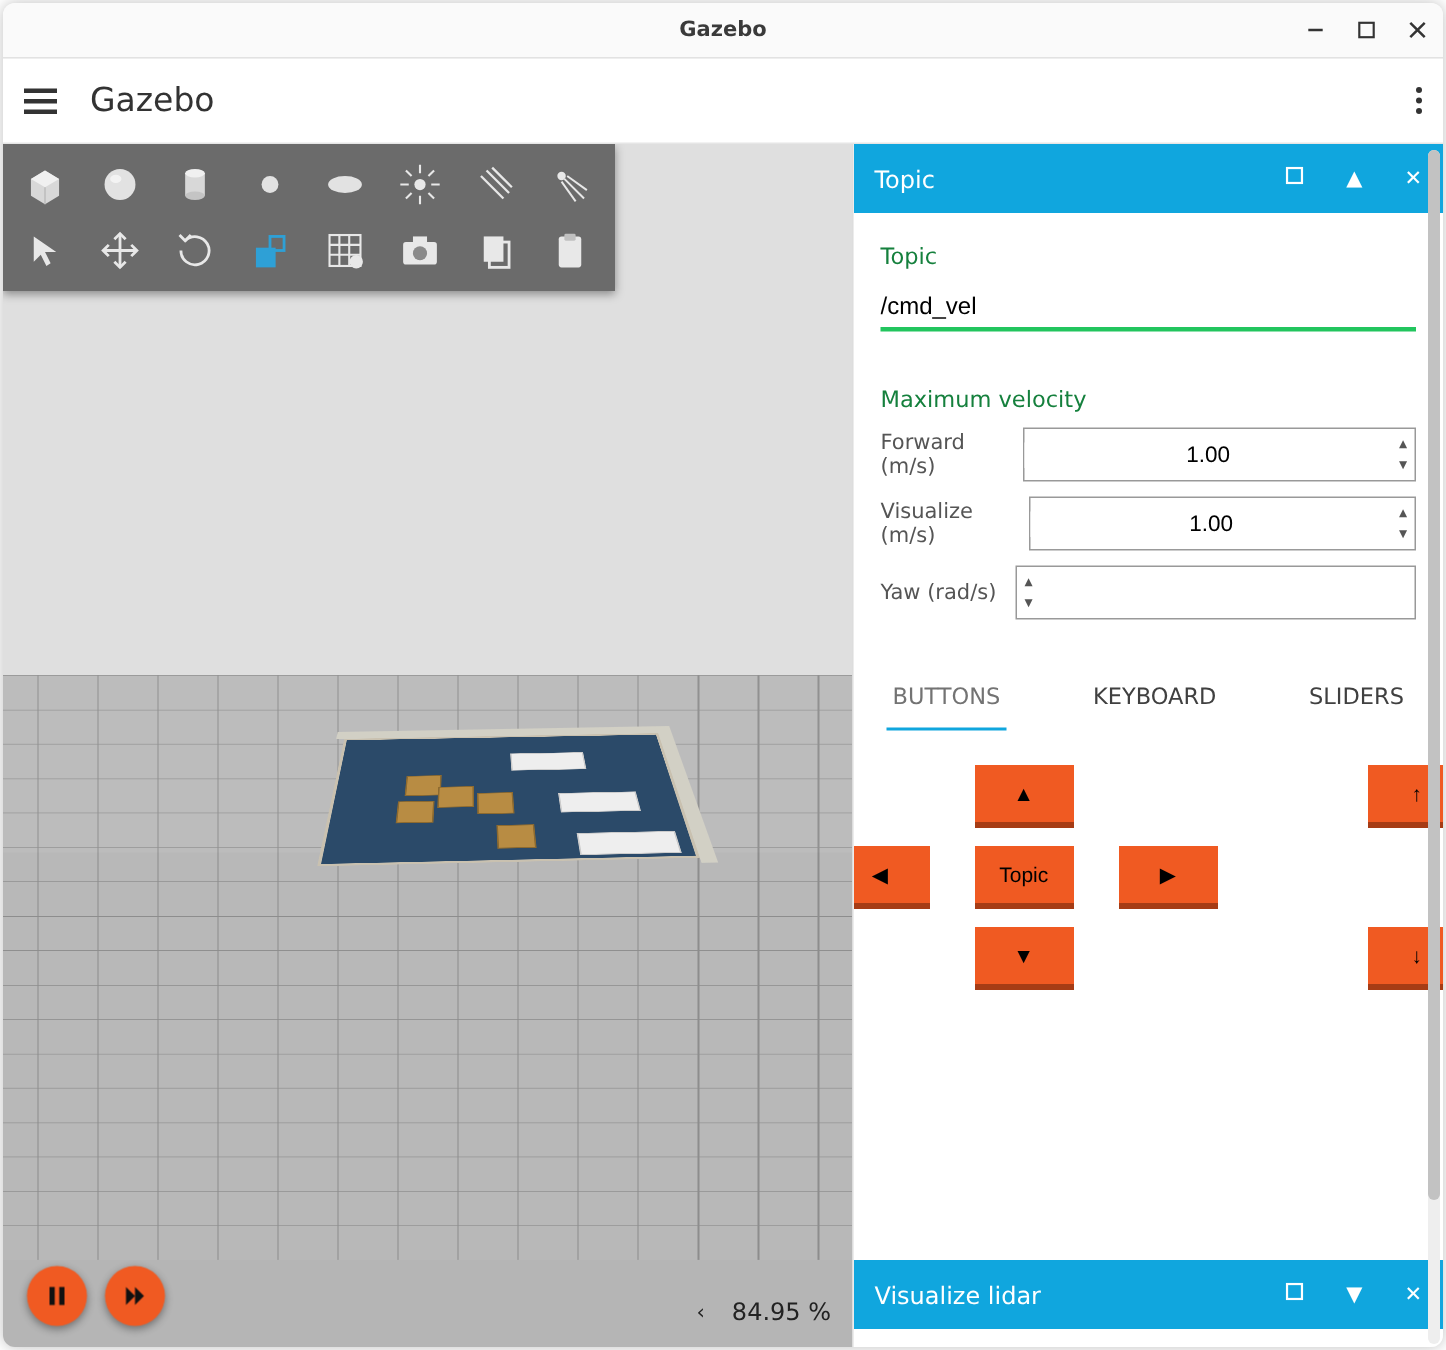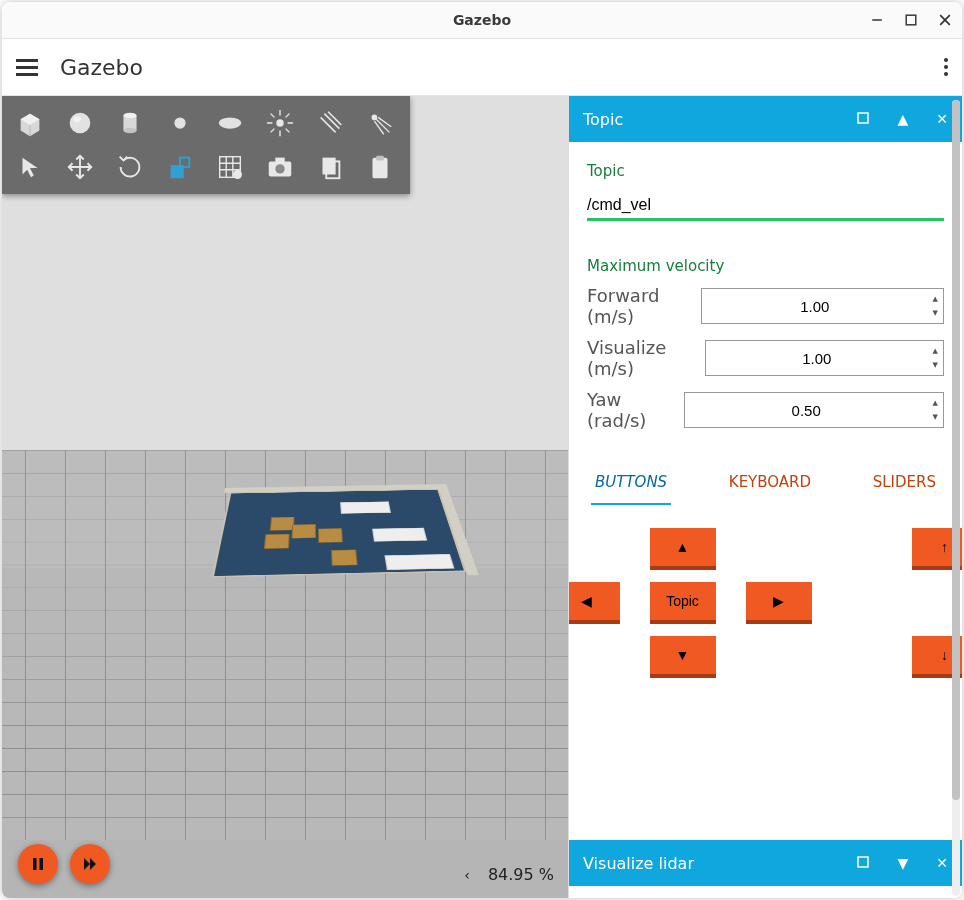--- a/index.html
+++ b/index.html
@@ -159,43 +159,43 @@
     width: 100%; font-size: 16px; padding: 6px 0 4px 0;
     margin-bottom: 22px;
     background: transparent;
     outline: none;
   }
   .field-row {
     display:flex; align-items:center; justify-content:space-between;
     margin: 10px 0;
     color:#555;
   }
-  .field-row label { font-size: 18px; }
+  .field-row label { font-size: 14px; }
   .numbox {
     display:flex; align-items:center;
     border:1px solid #999; height: 34px; width: 265px;
   }
   .numbox input {
     flex:1; border:none; text-align:center; padding: 0 8px;
     font-size: 15px; outline:none;
   }
   .spin { display:flex; flex-direction:column; }
   .spin div { font-size:7px; line-height:8px; padding:3px 5px; cursor:pointer; color:#555;}
   
   .tabs {
     display:flex; justify-content:space-between;
     margin: 32px 4px 8px 4px;
     border-bottom: 1px solid transparent;
   }
   .tab {
     padding: 10px 4px 12px 4px;
-    font-size: 15px; color:#c2410c;
+    font-size: 15px; color:#404040;
     cursor:pointer;
   }
-  .tab.active { color:#0369a1; border-bottom: 2px solid #10a6de; font-style: italic; }
+  .tab.active { color:#737373; border-bottom: 2px solid #10a6de; }
   
   .dpad {
     display:grid;
     grid-template-columns: 66px 66px 66px 40px 66px;
     grid-template-rows: 42px 42px 42px;
     gap: 12px 30px;
     justify-content:center;
     margin-top: 22px;
   }
   .pad-btn {
@@ -464,21 +464,20 @@
               <div class="spin">
                   <div>▲</div>
                   <div>▼</div>
                 </div>
             </div>
           </div>
 
           <div class="field-row">
             <label>Yaw (rad/s)</label>
             <div class="numbox">
-              <input value="0.50" style="">
               <div class="spin">
                   <div>▲</div>
                   <div>▼</div>
                 </div>
             </div>
           </div>
 
           <div class="tabs">
             <div class="tab active">BUTTONS</div>
             <div class="tab">KEYBOARD</div>

